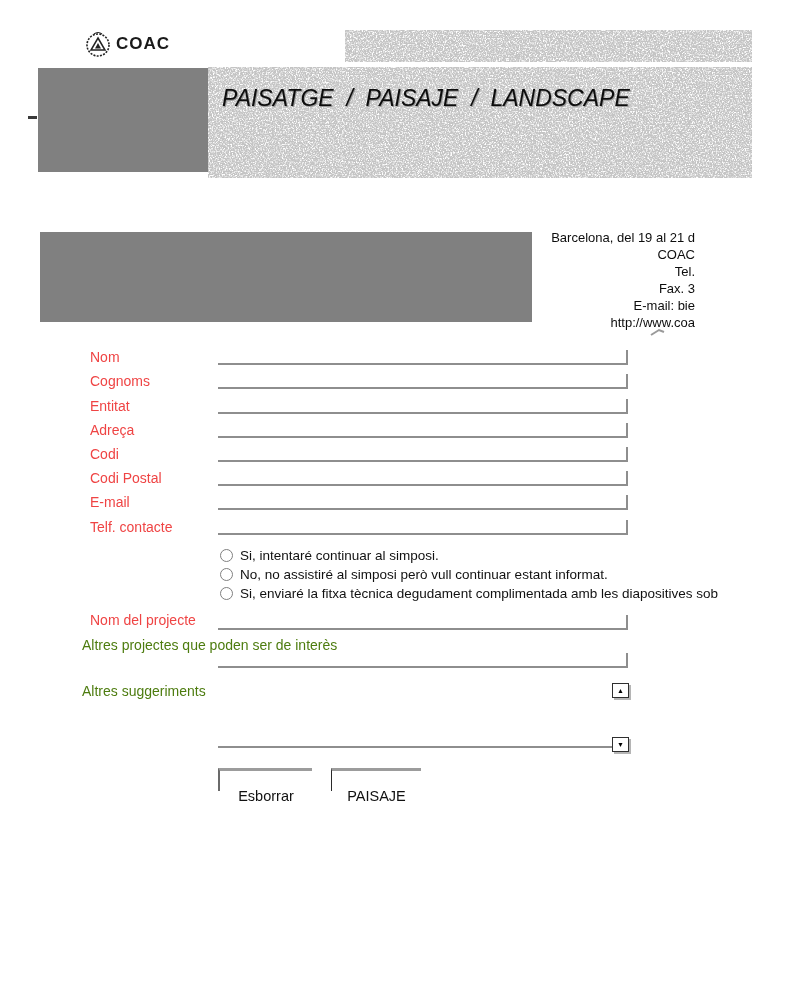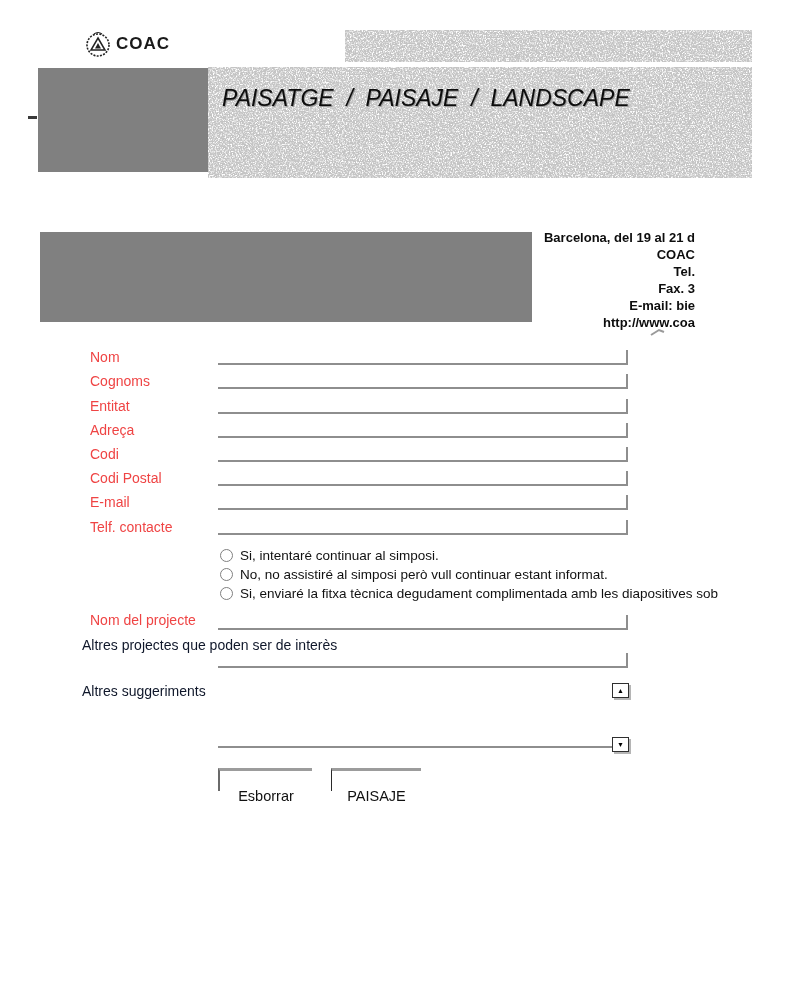--- a/index.html
+++ b/index.html
@@ -14,32 +14,32 @@
   .gray-block1{left:38px;top:68px;width:170px;height:104px;background:#808080;}
   .noise-banner{left:208px;top:67px;}
   .banner-title{left:222px;top:85px;font-size:23px;font-weight:normal;font-style:italic;
         color:#0d0d0d;white-space:pre;text-shadow:1px 1px 0 #9a9a9a;}
   .left-dash{left:28px;top:116px;width:9px;height:3px;background:#3a3a3a;}
   .section-title{left:196px;top:187px;font-size:19px;font-weight:bold;color:#7b7b7b;
         letter-spacing:0.5px;white-space:pre;}
   .gray-block2{left:40px;top:232px;width:492px;height:90px;background:#808080;}
 
   
-  .contact{top:229px;right:57px;text-align:right;font-size:13px;font-weight:bold;
+  .contact{top:229px;right:57px;text-align:right;font-size:13px;font-weight:normal;
         line-height:17px;color:#0d0d0d;white-space:nowrap;}
   .pencil{left:650px;top:327px;}
 
   
   .flabel{left:90px;font-size:14px;color:#ef4444;white-space:nowrap;}
   .field-line{left:218px;width:408px;height:13px;
         border-bottom:2px solid #8e8e8e;border-right:2px solid #8e8e8e;background:transparent;}
   .radio{left:220px;width:11px;height:11px;border:1px solid #808080;border-radius:50%;background:#fff;}
   .rlabel{left:240px;font-size:13.5px;color:#111;white-space:nowrap;overflow:hidden;}
   .r3{width:503px;}
-  .wide-label{left:82px;font-size:14px;color:#0f172a;white-space:nowrap;}
+  .wide-label{left:82px;font-size:14px;color:#4d7c0f;white-space:nowrap;}
 
   .textarea-box{left:218px;top:682px;width:394px;height:64px;border-bottom:2px solid #8e8e8e;}
   .scrollbtn{left:612px;width:17px;height:15px;background:#fff;border:1px solid #2f2f2f;
         box-shadow:2px 2px 0 #b5b5b5;font-size:7px;line-height:14px;text-align:center;
         color:#000;padding:0;cursor:pointer;}
   .sb-up{top:683px;}
   .sb-down{top:737px;}
 
   .btn{top:768px;height:23px;background:#fff;border:none;border-top:3px solid #9c9c9c;
         font-family:"Liberation Sans", sans-serif;font-size:14.5px;color:#111;

